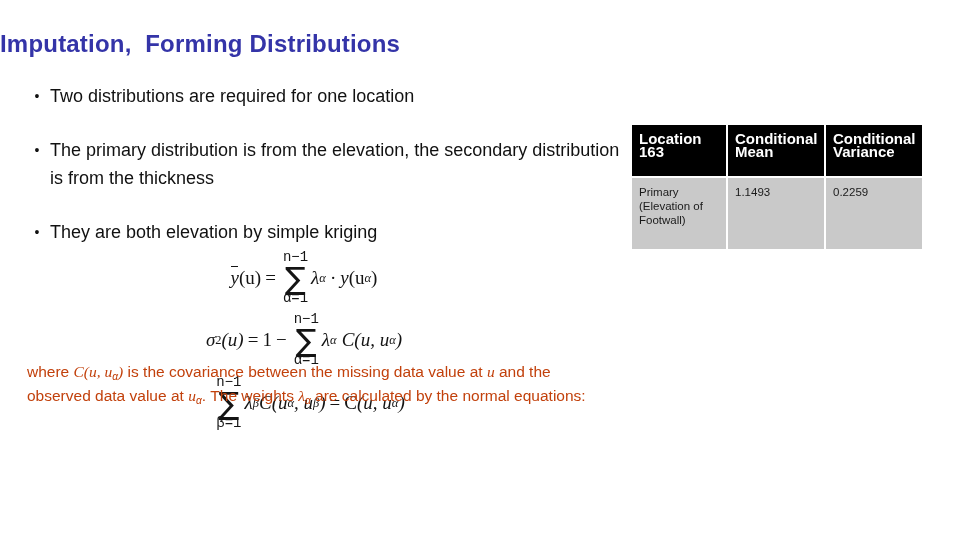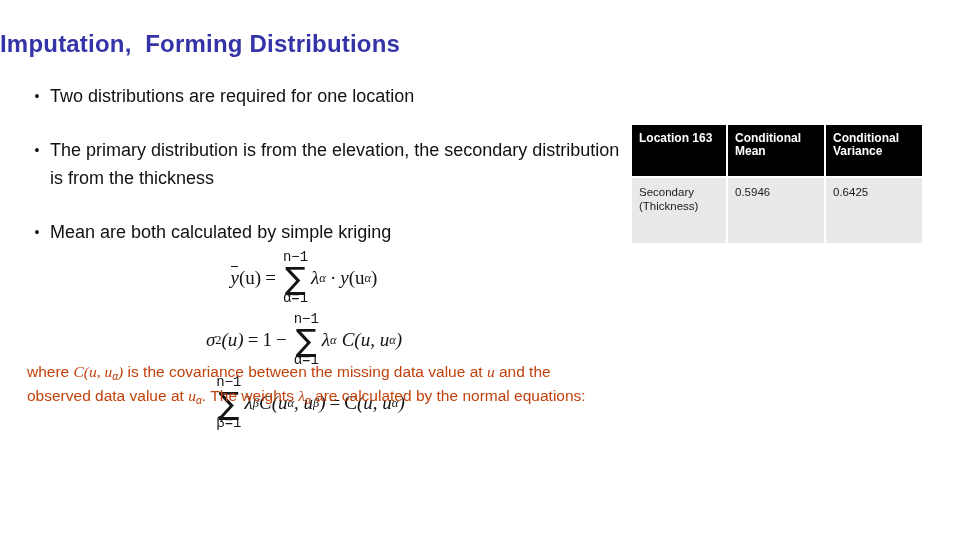--- a/index.html
+++ b/index.html
@@ -156,21 +156,21 @@
     top: 123px;
     width: 290px;
     border-collapse: separate;
     border-spacing: 2px;
     table-layout: fixed;
   }
   #summary-table th {
     background: #000000;
     color: #ffffff;
     font-family: "Liberation Sans", sans-serif;
-    font-size: 12px;
+    font-size: 15px;
     font-weight: bold;
     text-align: left;
     vertical-align: top;
     padding: 7px 7px 18px 7px;
     line-height: 13px;
   }
   #summary-table td {
     font-family: "Liberation Sans", sans-serif;
     font-size: 11.5px;
     text-align: left;
@@ -199,21 +199,21 @@
     <span class="bullet-text">Two distributions are required for one location</span>
   </div>
 
   <div class="bullet-row">
     <span class="bullet-dot">•</span>
     <span class="bullet-text">The primary distribution is from the elevation, the secondary distribution is from the thickness</span>
   </div>
 
   <div class="bullet-row">
     <span class="bullet-dot">•</span>
-    <span class="bullet-text">Mean are both calculated by simple kriging</span>
+    <span class="bullet-text">They are both elevation by simple kriging</span>
   </div>
 
 </div>
 
 <div id="math-block">
 
   <div class="eq-centered eq1">
     <span class="mathrow">
       <span class="ybar mi">y</span>
         <span class="mn">(u)</span>
@@ -299,22 +299,23 @@
         <div>Conditional</div>
         <div>Mean</div>
       </th>
       <th>
         <div>Conditional</div>
         <div>Variance</div>
       </th>
     </tr>
   </thead>
   <tbody>
-    <tr class="row-secondary">
+    <tr class="row-primary">
       <td>
-        <div>Secondary</div>
-        <div>(Thickness)</div>
+        <div>Primary</div>
+        <div>(Elevation of</div>
+        <div>Footwall)</div>
       </td>
-      <td class="num">0.5946</td>
-      <td class="num">0.6425</td>
+      <td class="num">1.1493</td>
+      <td class="num">0.2259</td>
     </tr>
   </tbody>
 </table>
 
 </body></html>

